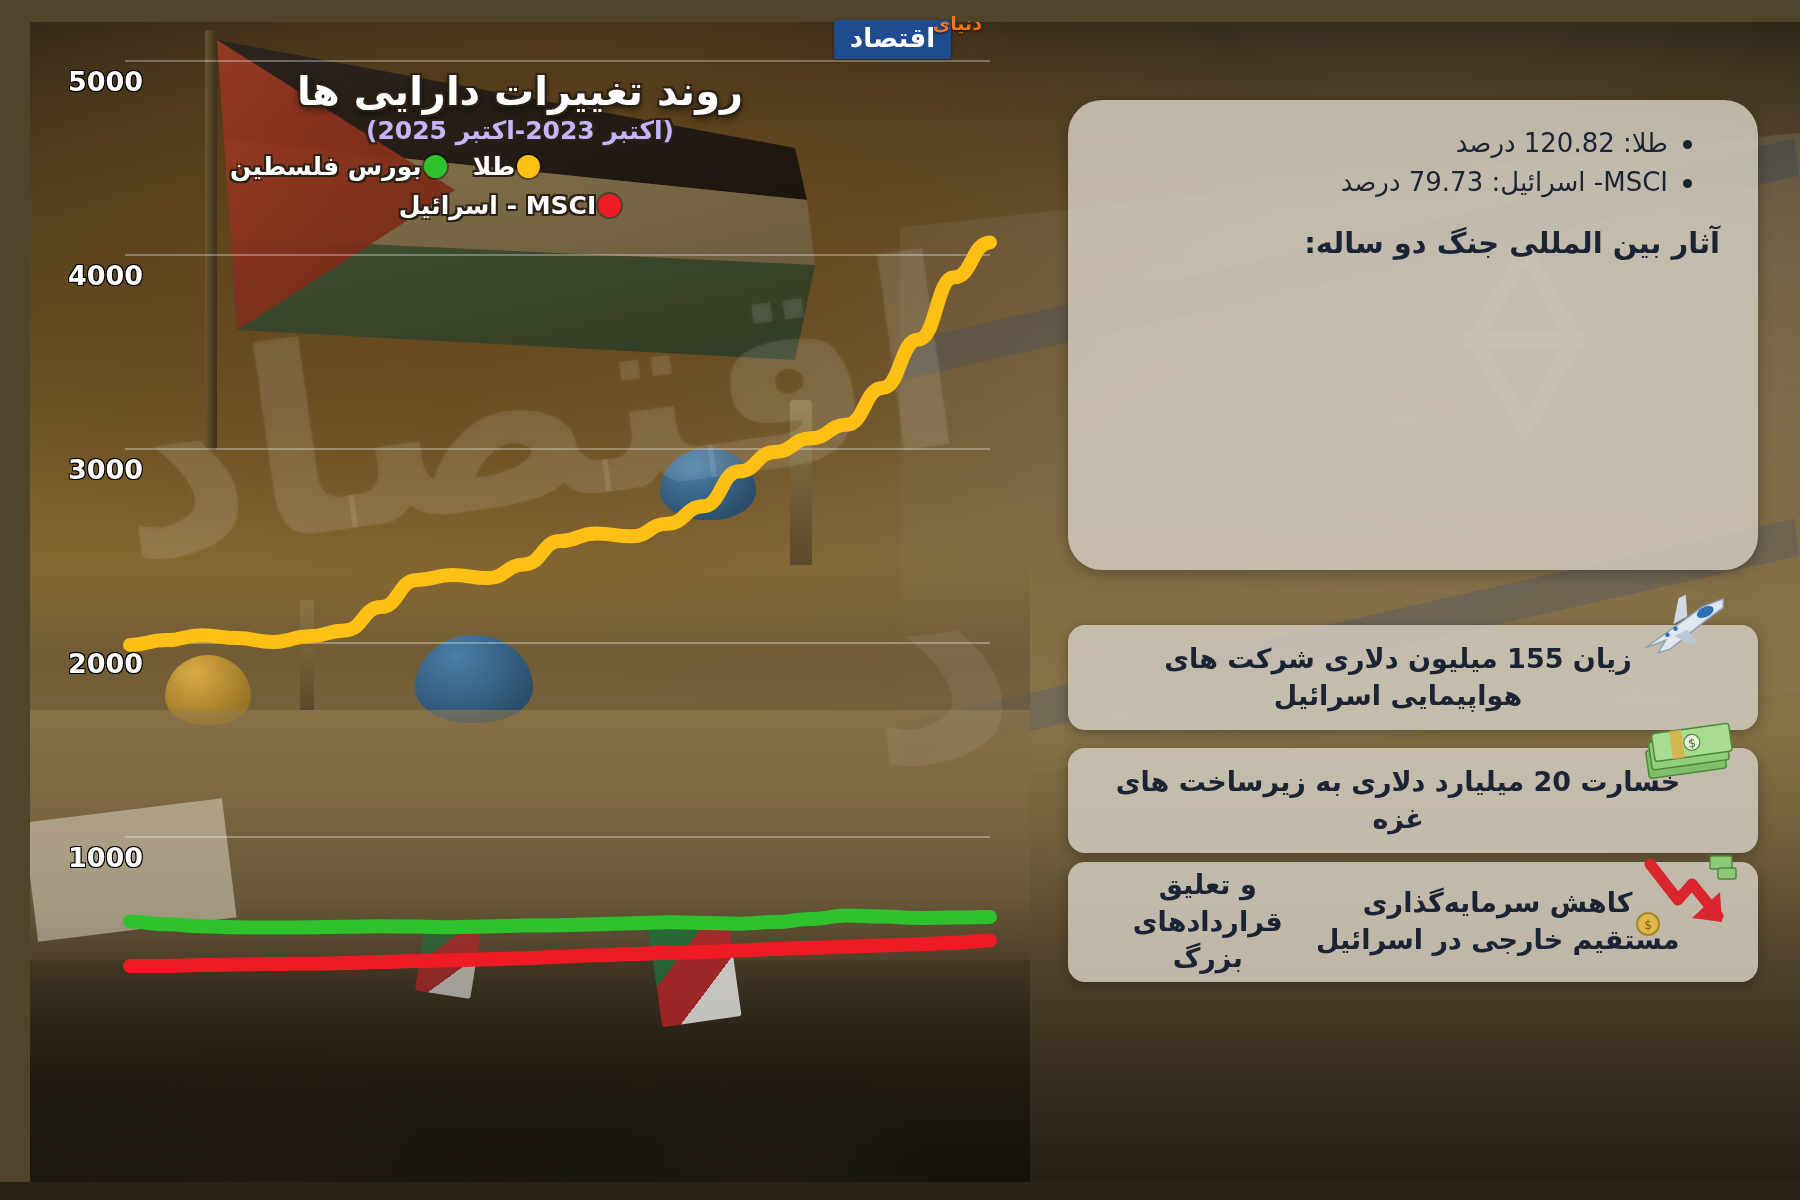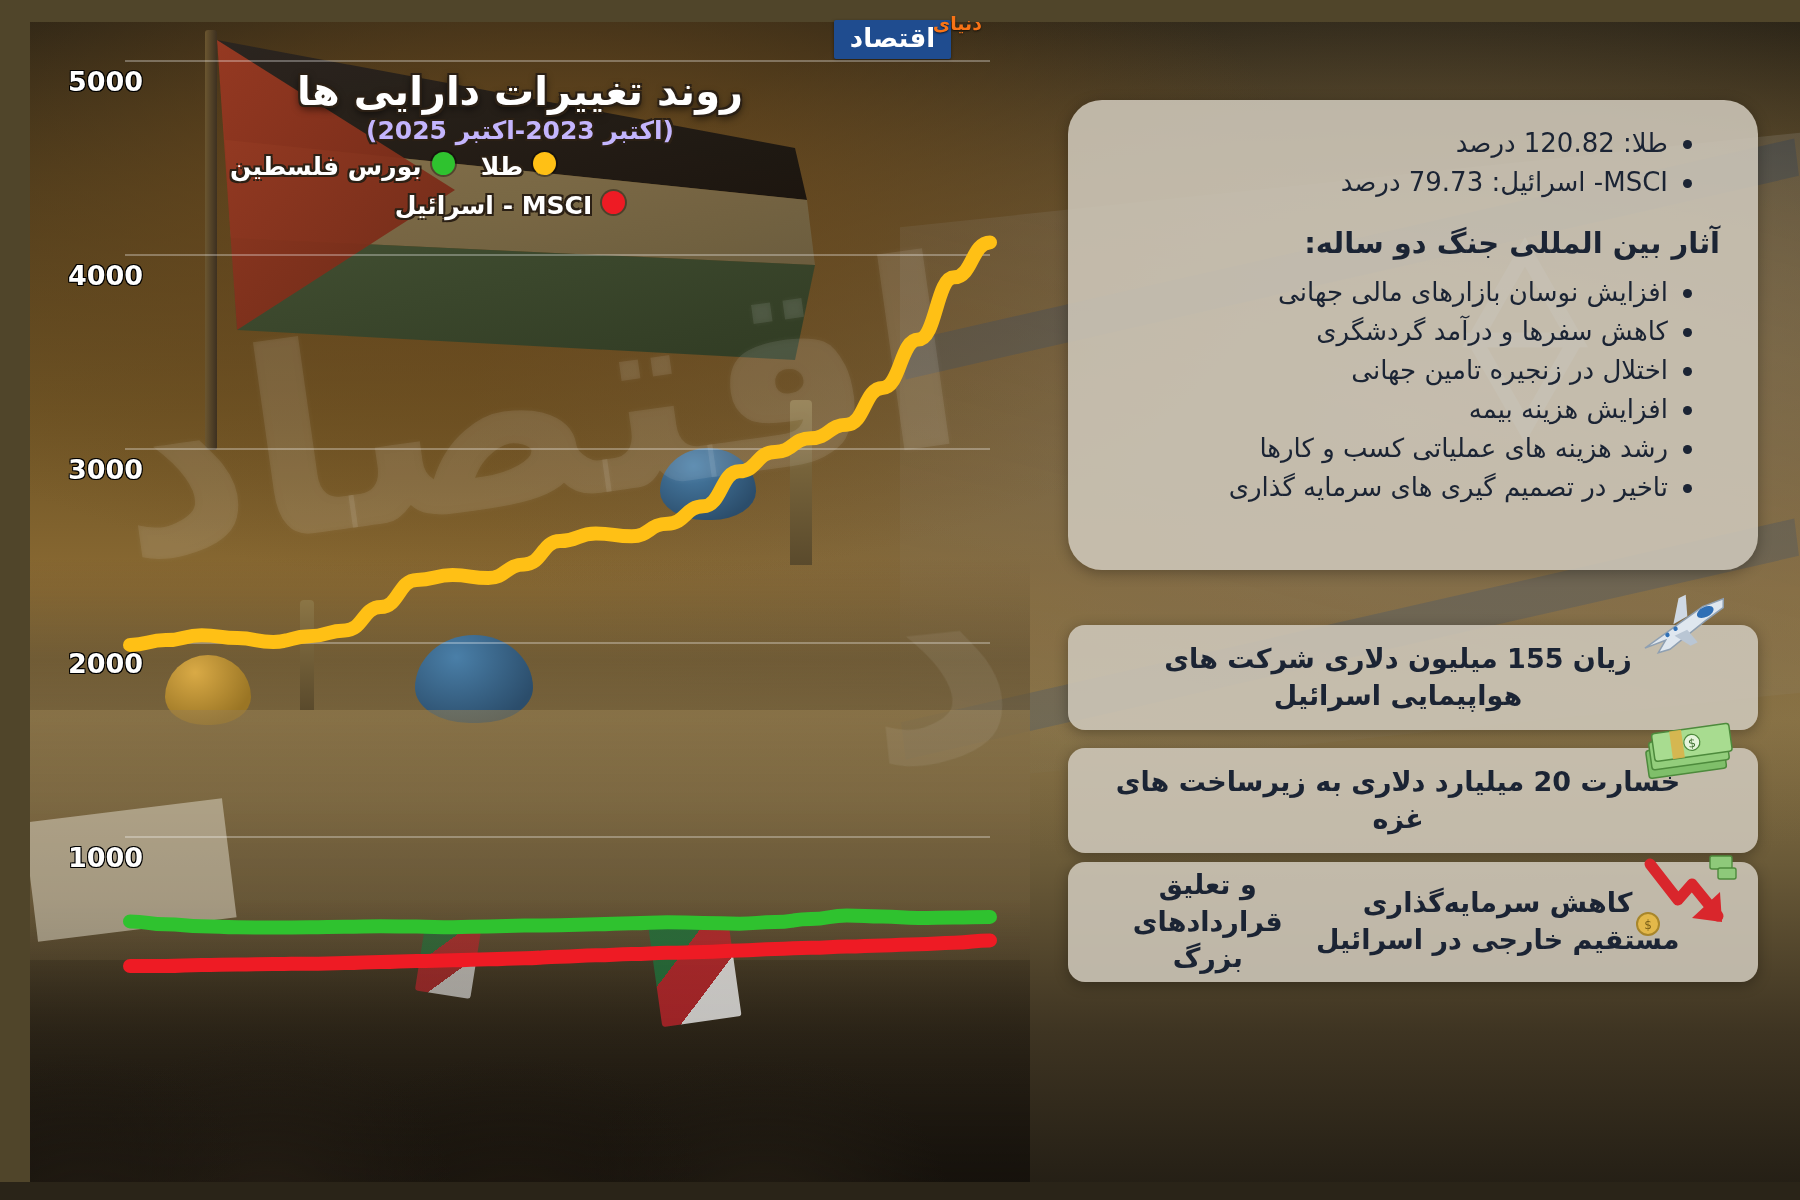--- a/index.html
+++ b/index.html
@@ -109,21 +109,21 @@
     position:absolute;left:255px;top:116px;width:530px;text-align:center;
     color:#c4b5fd;font-size:25px;font-weight:bold;
     text-shadow:2px 2px 0 #2b2015,-2px 2px 0 #2b2015,2px -2px 0 #2b2015,-2px -2px 0 #2b2015;
   }
   .legend{
     position:absolute;left:230px;top:152px;width:560px;
     display:flex;flex-direction:row;justify-content:flex-end;flex-wrap:wrap;
     gap:10px 26px;direction:rtl;
   }
   .legend-row{display:flex;flex-direction:row;justify-content:flex-end;width:100%;gap:26px;}
-  .legend-item{display:flex;align-items:flex-start;gap:10px;}
+  .legend-item{display:flex;align-items:center;gap:2px;}
   .legend-dot{width:23px;height:23px;border-radius:50%;box-shadow:0 0 0 2px rgba(0,0,0,.35);}
   .legend-label{
     color:#fff;font-size:25px;font-weight:bold;white-space:nowrap;
     text-shadow:2px 2px 0 #2b2015,-2px 2px 0 #2b2015,2px -2px 0 #2b2015,-2px -2px 0 #2b2015;
   }
 
   
   .panel{
     position:absolute;background:rgba(206,199,186,.88);border-radius:34px;
     box-shadow:0 3px 14px rgba(0,0,0,.3);
@@ -287,28 +287,20 @@
     </div>
   </div>
 
   <div class="panel panel-main">
     <div class="panel-inner">
       <ul class="p-list" id="returns-list">
           <li>طلا: 120.82 درصد</li>
           <li>MSCI- اسرائیل: 79.73 درصد</li>
         </ul>
       <div class="p-heading2">آثار بین المللی جنگ دو ساله:</div>
-      <ul class="p-list" id="effects-list">
-          <li>افزایش نوسان بازارهای مالی جهانی</li>
-          <li>کاهش سفرها و درآمد گردشگری</li>
-          <li>اختلال در زنجیره تامین جهانی</li>
-          <li>افزایش هزینه بیمه</li>
-          <li>رشد هزینه های عملیاتی کسب و کارها</li>
-          <li>تاخیر در تصمیم گیری های سرمایه گذاری</li>
-        </ul>
     </div>
   </div>
 
   <div class="panel panel-card panel-a">
     <div class="card-text">زیان 155 میلیون دلاری شرکت های هواپیمایی اسرائیل</div>
   </div>
   <svg class="svg-icon icon-plane" width="110" height="70" viewBox="0 0 110 70" style="left:1630px;top:588px;">
     <g transform="rotate(-14 55 35)">
       <path d="M8,40 L78,28 L100,30 L96,38 L74,42 L30,52 L18,50 L30,42 Z" fill="#dfe7ef" stroke="#8fa0b2" stroke-width="1.5"></path>
       <path d="M44,31 L60,10 L68,10 L60,30 Z" fill="#cfd9e4"></path>

